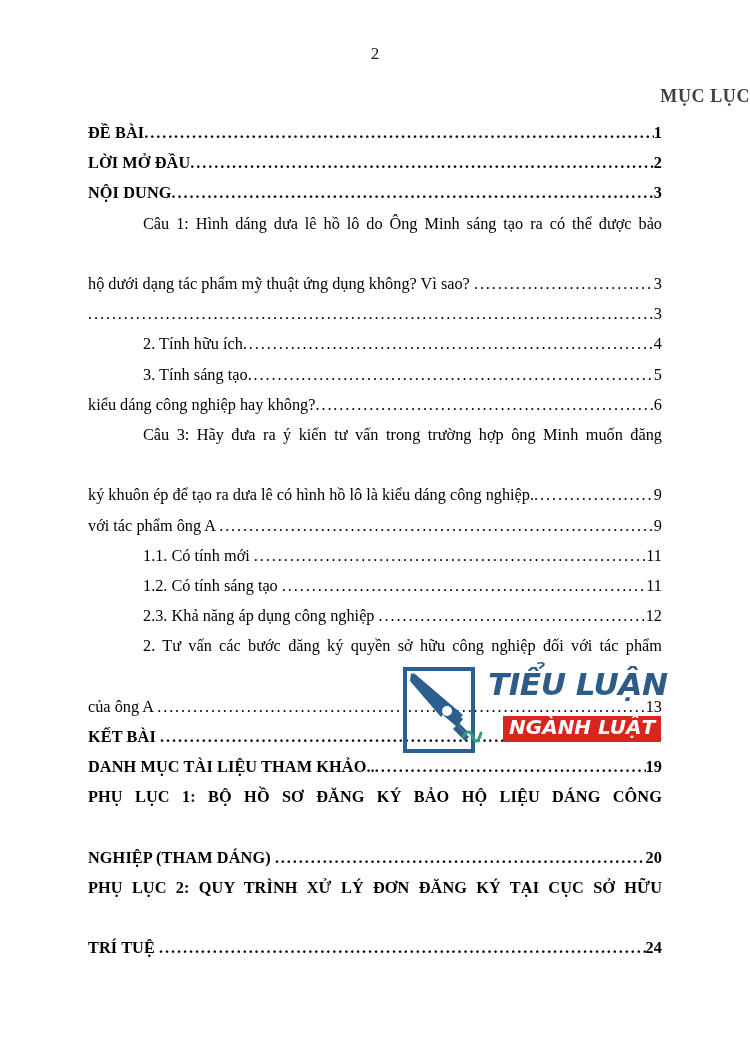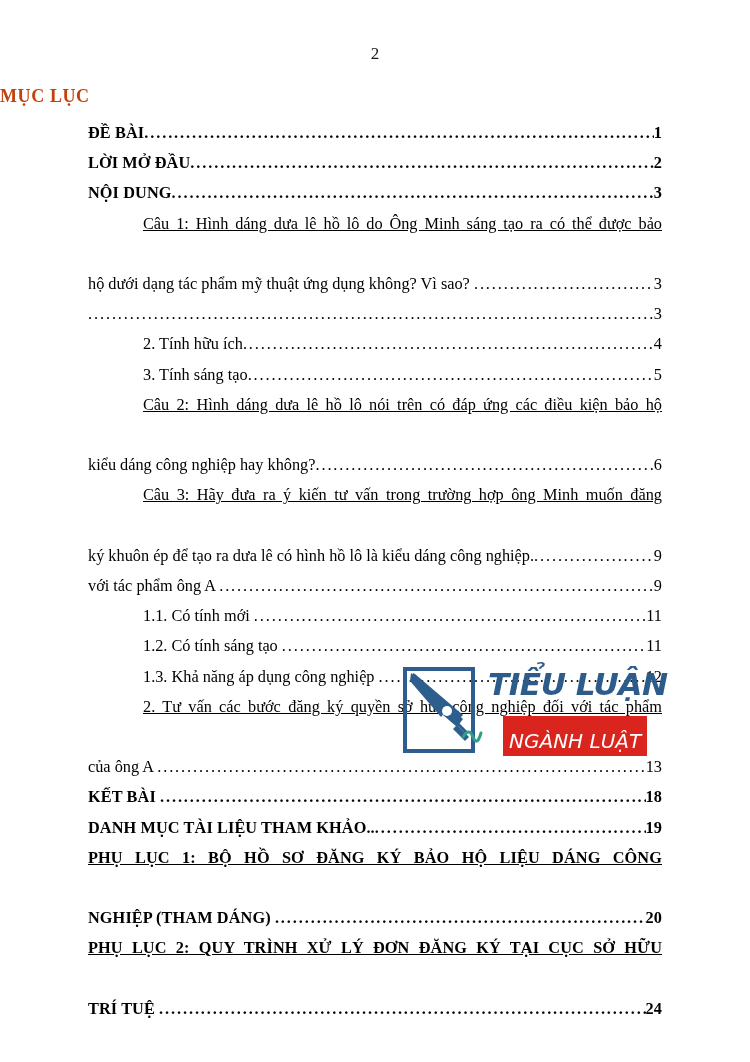--- a/index.html
+++ b/index.html
@@ -37,25 +37,25 @@
     line-height: 20px;
     color: #1a1a1a;
   }
 
   
   .toc-title {
     position: absolute;
     top: 86px;
     left: 0;
     width: 750px;
-    text-align: left;
+    text-align: right;
     font-size: 18px;
     font-weight: bold;
     letter-spacing: 0.6px;
-    color: #c2410c;
+    color: #404040;
   }
 
   
   .toc {
     position: absolute;
     top: 118px;
     left: 88px;
     width: 574px;
   }
 
@@ -105,21 +105,20 @@
     white-space: pre;
     text-align: right;
     padding-left: 0px;
   }
 
   
   .wrap-line {
     display: block;
     width: 100%;
     text-align: justify;
-    text-decoration: underline;
   }
   .wrap-line::after {
     content: "";
     display: inline-block;
     width: 100%;
     height: 0;
   }
   .wrap-line .txt-indent { display: inline; }
 
   
@@ -158,24 +157,24 @@
     white-space: nowrap;
   }
   .wm-badge {
     position: absolute;
     left: 103px;
     top: 52px;
     background: #d9251d;
     color: #ffffff;
     font-family: "DejaVu Sans", "Liberation Sans", sans-serif;
     font-size: 20px;
-    font-weight: normal;
+    font-weight: bold;
     font-style: italic;
     letter-spacing: 0px;
-    padding: 15px 6px 5px 6px;
+    padding: 1px 6px 5px 6px;
     line-height: 20px;
     white-space: nowrap;
   }
 </style>
 </head>
 <body>
 
 <div class="page">
 
   <div class="page-number">2</div>
@@ -226,21 +225,20 @@
         </div>
       </div>
       <div class="toc-entry level-2">
         <div class="row">
           <span class="label txt-indent">3. Tính sáng tạo</span>
           <span class="leader-dots">.......................................................................................................................</span>
           <span class="pg">5</span>
         </div>
       </div>
       <div class="toc-entry level-1">
-        <div class="wrap-line"><span class="txt-indent">Câu 2: Hình dáng dưa lê hồ lô nói trên có đáp ứng các điều kiện bảo hộ</span></div>
         <div class="row">
           <span class="label">kiểu dáng công nghiệp hay không?</span>
           <span class="leader-dots">.......................................................................................................................</span>
           <span class="pg">6</span>
         </div>
       </div>
       <div class="toc-entry level-1">
         <div class="wrap-line"><span class="txt-indent">Câu 3: Hãy đưa ra ý kiến tư vấn trong trường hợp ông Minh muốn đăng</span></div>
         <div class="row">
           <span class="label">ký khuôn ép để tạo ra dưa lê có hình hồ lô là kiểu dáng công nghiệp.</span>
@@ -264,21 +262,21 @@
       </div>
       <div class="toc-entry level-2">
         <div class="row">
           <span class="label txt-indent">1.2. Có tính sáng tạo </span>
           <span class="leader-dots">.......................................................................................................................</span>
           <span class="pg">11</span>
         </div>
       </div>
       <div class="toc-entry level-2">
         <div class="row">
-          <span class="label txt-indent">1.3. Khả năng áp dụng công nghiệp </span>
+          <span class="label txt-indent">2.3. Khả năng áp dụng công nghiệp </span>
           <span class="leader-dots">.......................................................................................................................</span>
           <span class="pg">12</span>
         </div>
       </div>
       <div class="toc-entry level-2">
         <div class="wrap-line"><span class="txt-indent">2. Tư vấn các bước đăng ký quyền sở hữu công nghiệp đối với tác phẩm</span></div>
         <div class="row">
           <span class="label">của ông A </span>
           <span class="leader-dots">.......................................................................................................................</span>
           <span class="pg">13</span>

